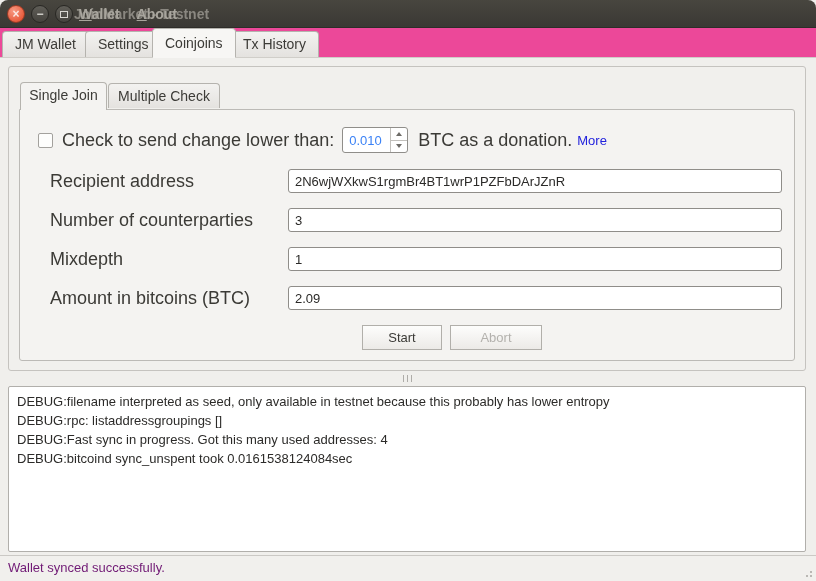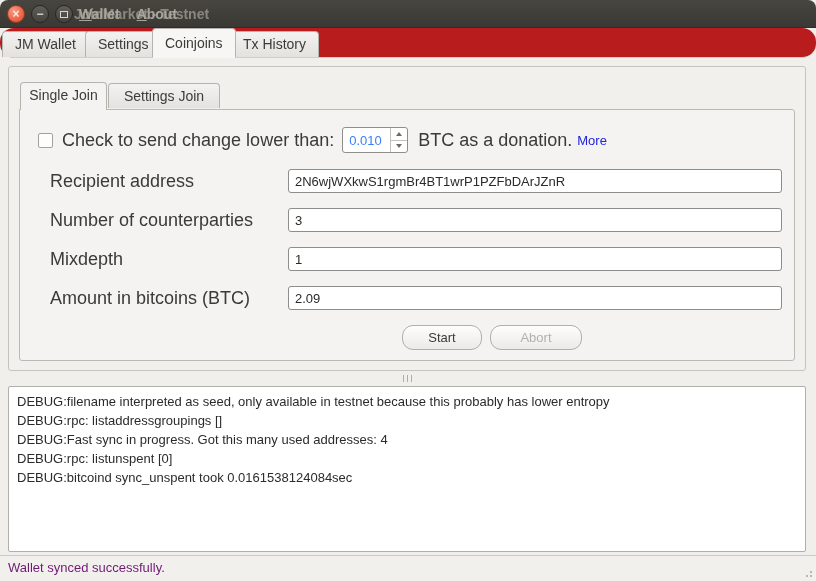--- a/index.html
+++ b/index.html
@@ -34,21 +34,21 @@
   .maxsquare { display:inline-block; width:8px; height:7px; border:1px solid #d9d7d2; margin-top:5px; }
   .title-stack { position:absolute; left:74px; top:0; height:28px; line-height:28px; font-size:14px; font-weight:bold; white-space:nowrap; }
   .win-title { position:absolute; left:0; top:0; color:#8a8780; line-height:28px; }
   .menu-overlay { position:absolute; left:5px; top:0; color:#a8a59d; line-height:28px; }
   .menu-item { display:inline-block; margin-right:13px; }
   .accel { text-decoration:underline; }
 
   
   .tabbar {
     position:absolute; top:28px; left:0; right:0; height:30px;
-    background:#b91c1c; border-bottom:1px solid #d0cec9;border-radius:14px;
+    background:#ec4899; border-bottom:1px solid #d0cec9;
   }
   .tab {
     position:absolute; bottom:0; height:26px; line-height:25px;
     padding:0 12px; font-size:14px; color:#3c3b37; text-align:center;
     border:1px solid #b5b3ae; border-bottom:none; border-radius:4px 4px 0 0;
     background:linear-gradient(#f3f2f0,#e4e2df); cursor:default;
   }
   .tab.t0 { left:2px; }
   .tab.t1 { left:85px; }
   .tab.t2 { left:152px; }
@@ -103,22 +103,22 @@
   .formrow input {
     position:absolute; left:268px; right:12px; height:24px;
     border:1px solid #8f8d89; border-radius:3px; background:#ffffff;
     font-family:"Liberation Sans", sans-serif; font-size:13px; color:#2b2a28;
     padding:0 6px; outline:none;
   }
   .r0 { top:59px; } .r1 { top:98px; } .r2 { top:137px; } .r3 { top:176px; }
 
   .btn {
     position:absolute; top:215px; height:25px; font-size:13px; color:#3b3a36;
-    border:1px solid #b1afaa; border-radius:11px; text-align:center; line-height:23px;
-    background:linear-gradient(#fdfdfc,#eceae7); cursor:default;margin-left:40px;
+    border:1px solid #b1afaa; border-radius:0; text-align:center; line-height:23px;
+    background:linear-gradient(#fdfdfc,#eceae7); cursor:default;
   }
   .btn.start { left:342px; width:80px; }
   .btn.abort { left:430px; width:92px; color:#b3b1ad; }
 
   
   .splitter { position:absolute; left:395px; top:374px; width:24px; height:9px; display:flex; justify-content:center; gap:3px; align-items:center; cursor:row-resize; }
   .splitter i { display:block; width:1px; height:7px; background:#aeaca8; }
 
   
   .logbox {
@@ -160,21 +160,21 @@
 
   <div class="tabbar">
     <div class="tab t0">JM Wallet</div>
     <div class="tab t1">Settings</div>
     <div class="tab t2 active">Coinjoins</div>
     <div class="tab t3">Tx History</div>
   </div>
 
   <div class="groupframe">
     <div class="subtab s0 active">Single Join</div>
-    <div class="subtab s1">Settings Join</div>
+    <div class="subtab s1">Multiple Check</div>
 
     <div class="subpane">
 
       <div class="donation-row">
         <div class="checkbox"></div>
         <span class="lbl">Check to send change lower than:</span>
         <div class="spinbox">
           <input value="0.010" style="">
           <div class="spinbtns">
             <div class="spinbtn up">
@@ -214,21 +214,20 @@
   <div class="splitter">
       <i></i>
       <i></i>
       <i></i>
     </div>
 
   <div class="logbox">
     <div>DEBUG:filename interpreted as seed, only available in testnet because this probably has lower entropy</div>
     <div>DEBUG:rpc: listaddressgroupings []</div>
     <div>DEBUG:Fast sync in progress. Got this many used addresses: 4</div>
-    <div>DEBUG:rpc: listunspent [0]</div>
     <div>DEBUG:bitcoind sync_unspent took 0.0161538124084sec</div>
   </div>
 
   <div class="statusbar">
     <span class="text">Wallet synced successfully.</span>
     <span class="grip">
         <i></i>
         <i></i>
         <i></i>
       </span>

